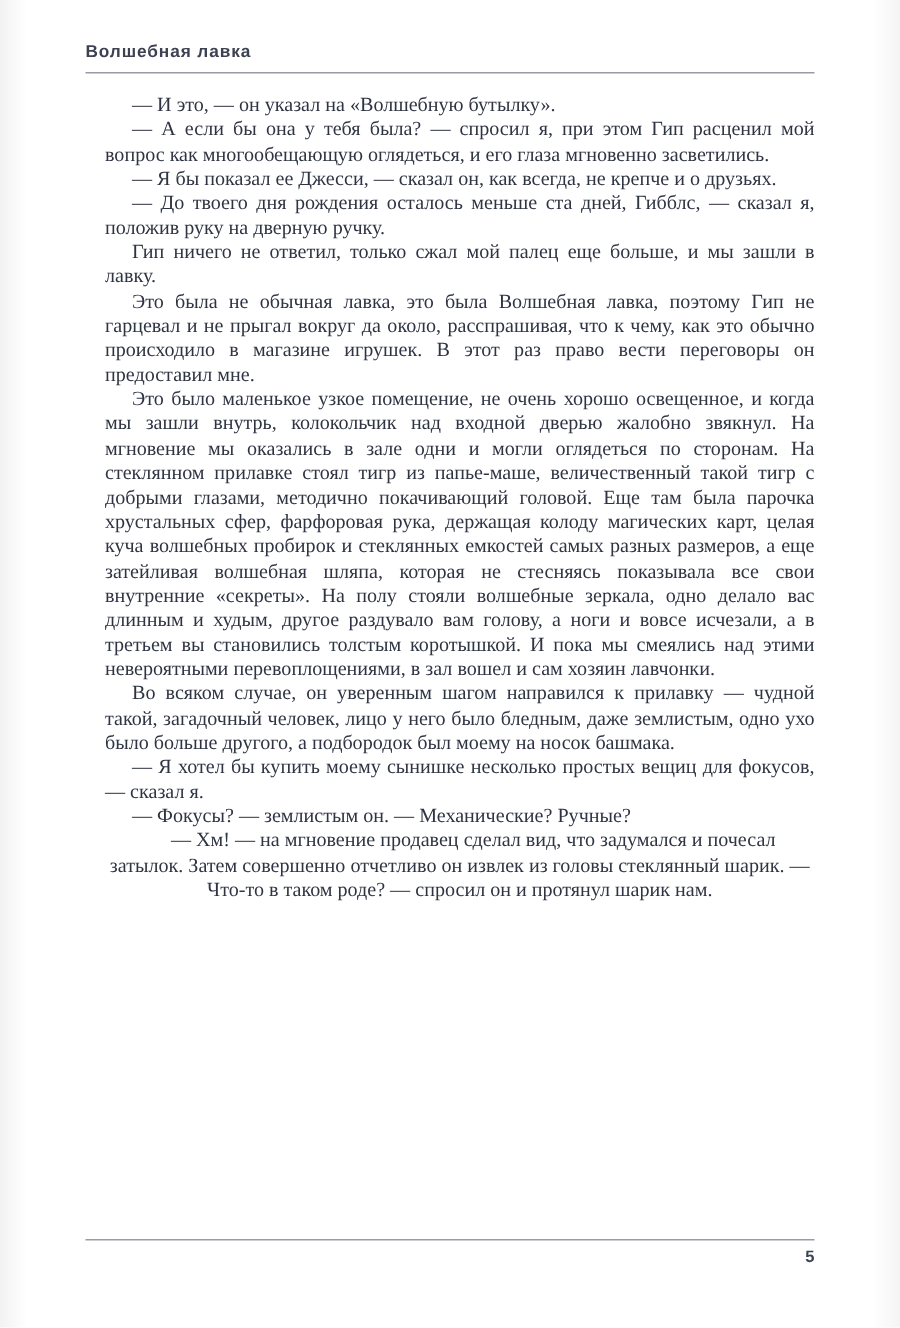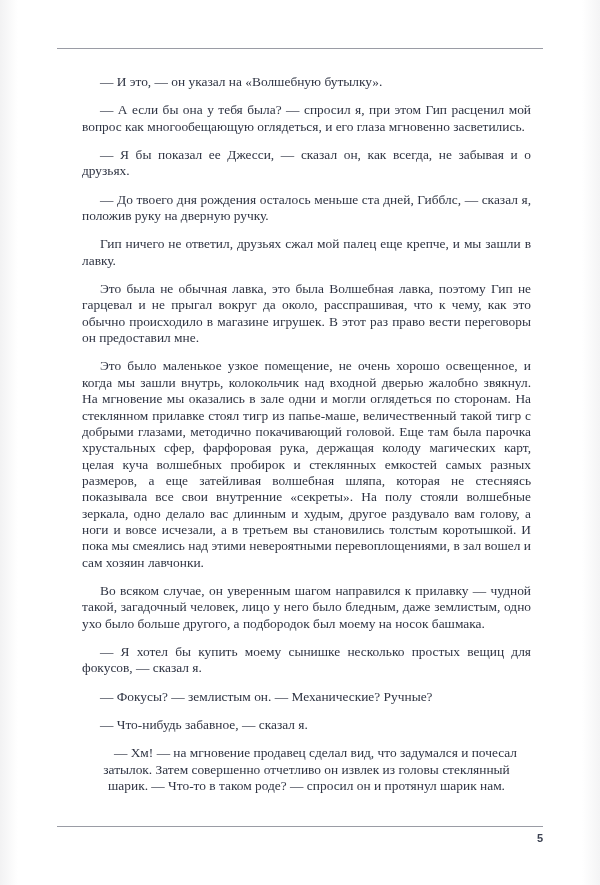--- a/index.html
+++ b/index.html
@@ -55,21 +55,21 @@
     top: 62px;
     width: 473px;
     text-align: justify;
     text-justify: inter-word;
     font-size: 13.4px;
     line-height: 16.35px;
     color: #2f3443;
     hyphens: manual;
   }
   .textblock p {
-    margin: 12px;
+    margin: 0;
     text-indent: 18px;
     text-align: justify;
   }
   .textblock p:last-child {
     text-align: center;
   }
 
   
   .foot-rule {
     position: absolute;
@@ -108,33 +108,35 @@
   }
 </style>
 </head>
 <body>
 
 <div class="page">
 
   <div class="page-edge-left"></div>
   <div class="page-edge-right"></div>
 
+  <div class="running-head">
+    <div class="running-head-title">Волшебная лавка</div>
+  </div>
   <div class="head-rule"></div>
 
   <div class="textblock">
       <p>— И это, — он указал на «Волшебную бутылку».</p>
       <p>— А если бы она у тебя была? — спросил я, при этом Гип расценил мой вопрос как многообещающую оглядеться, и его глаза мгновенно засветились.</p>
-      <p>— Я бы показал ее Джесси, — сказал он, как всегда, не забывая и о друзьях.</p>
+      <p>— Я бы показал ее Джесси, — сказал он, как всегда, не крепче и о друзьях.</p>
       <p>— До твоего дня рождения осталось меньше ста дней, Гибблс, — сказал я, положив руку на дверную ручку.</p>
-      <p>Гип ничего не ответил, друзьях сжал мой палец еще крепче, и мы зашли в лавку.</p>
+      <p>Гип ничего не ответил, только сжал мой палец еще больше, и мы зашли в лавку.</p>
       <p>Это была не обычная лавка, это была Волшебная лавка, поэтому Гип не гарцевал и не прыгал вокруг да около, расспрашивая, что к чему, как это обычно происходило в магазине игрушек. В этот раз право вести переговоры он предоставил мне.</p>
       <p>Это было маленькое узкое помещение, не очень хорошо освещенное, и когда мы зашли внутрь, колокольчик над входной дверью жалобно звякнул. На мгновение мы оказались в зале одни и могли оглядеться по сторонам. На стеклянном прилавке стоял тигр из папье-маше, величественный такой тигр с добрыми глазами, методично покачивающий головой. Еще там была парочка хрустальных сфер, фарфоровая рука, держащая колоду магических карт, целая куча волшебных пробирок и стеклянных емкостей самых разных размеров, а еще затейливая волшебная шляпа, которая не стесняясь показывала все свои внутренние «секреты». На полу стояли волшебные зеркала, одно делало вас длинным и худым, другое раздувало вам голову, а ноги и вовсе исчезали, а в третьем вы становились толстым коротышкой. И пока мы смеялись над этими невероятными перевоплощениями, в зал вошел и сам хозяин лавчонки.</p>
       <p>Во всяком случае, он уверенным шагом направился к прилавку — чудной такой, загадочный человек, лицо у него было бледным, даже землистым, одно ухо было больше другого, а подбородок был моему на носок башмака.</p>
       <p>— Я хотел бы купить моему сынишке несколько простых вещиц для фокусов, — сказал я.</p>
       <p>— Фокусы? — землистым он. — Механические? Ручные?</p>
-      <p>— Что-нибудь забавное, — сказал я.</p>
       <p>— Хм! — на мгновение продавец сделал вид, что задумался и почесал затылок. Затем совершенно отчетливо он извлек из головы стеклянный шарик. — Что-то в таком роде? — спросил он и протянул шарик нам.</p>
     </div>
 
   <div class="foot-rule"></div>
   <div class="folio">5</div>
 
 </div>
 
 </body></html>

